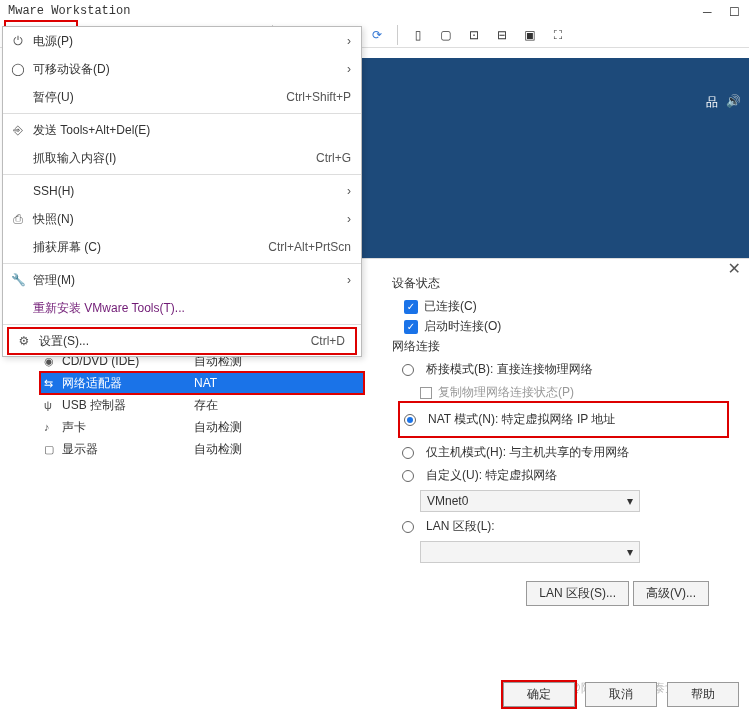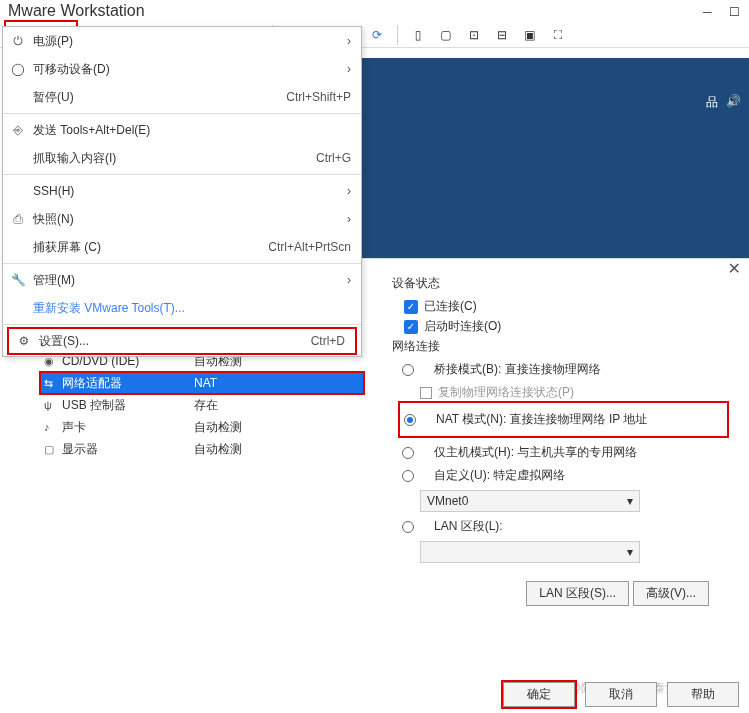--- a/index.html
+++ b/index.html
@@ -1,18 +1,18 @@
 <!DOCTYPE html>
 <html><head>
 <meta charset="utf-8">
 <style>
 * { margin:0; padding:0; box-sizing:border-box; font-family:"Microsoft YaHei",Arial,sans-serif; font-size:12px; color:#333; }
 body { background:#fff; width:749px; height:713px; overflow:hidden; position:relative; }
 .titlebar { height:22px; padding:2px 8px; display:flex; justify-content:space-between; align-items:center; }
-.titlebar .title { font-size:16px; }
+.titlebar .title { font-size:12px;font-family:Liberation Mono, monospace; }
 .winbtns { display:flex; gap:14px; }
 .winbtns span { width:12px; height:12px; display:inline-block; }
 .menubar { height:26px; display:flex; align-items:center; border-bottom:1px solid #ddd; padding-left:4px; }
 .menubar .menu-item { padding:4px 8px; cursor:default; }
 .menubar .menu-item.active { border:2px solid #d00; }
 .toolbar { height:32px; display:flex; align-items:center; padding:0 4px; gap:4px; border-bottom:1px solid #ddd; }
 .toolbar .tb-sep { width:1px; height:20px; background:#ccc; margin:0 4px; }
 .toolbar .tb-btn { width:24px; height:24px; display:flex; align-items:center; justify-content:center; }
 .toolbar .tb-btn.orange { color:#f60; }
 .toolbar .tb-btn.blue { color:#3a7bd5; }
@@ -40,21 +40,21 @@
 .hw-row .ico { width:18px; color:#555; font-size:11px; }
 .hw-row .c1 { width:132px; }
 .hw-row .c2 { flex:1; }
 .hw-row.selected { background:#1a73e8; color:#fff; }
 .hw-row.selected .ico,.hw-row.selected .c1,.hw-row.selected .c2 { color:#fff; }
 .hw-row.redbox { outline:2px solid #d00; outline-offset:-1px; }
 .right-pane { flex:1; padding:8px 20px 8px 10px; }
 .group-title { margin:8px 0 6px; }
 .chk-row { display:flex; align-items:center; gap:6px; margin:3px 0 3px 12px; }
 .chk { width:14px; height:14px; background:#1a73e8; border-radius:2px; color:#fff; font-size:10px; display:flex; align-items:center; justify-content:center; }
-.radio-row { display:flex; align-items:center; gap:20px; margin:6px 0 6px 10px; }
+.radio-row { display:flex; align-items:center; gap:12px; margin:6px 0 6px 10px; }
 .radio { width:12px; height:12px; border:1px solid #666; border-radius:50%; display:flex; align-items:center; justify-content:center; }
 .radio.on::after { content:""; width:6px; height:6px; background:#1a73e8; border-radius:50%; }
 .sub-chk { margin-left:28px; display:flex; align-items:center; gap:6px; }
 .sub-chk .box { width:12px; height:12px; border:1px solid #999; }
 .redbox2 { border:2px solid #d00; padding:2px 4px; margin-left:6px; }
 .select-dis { margin:4px 0 4px 28px; width:220px; height:22px; border:1px solid #ccc; background:#f4f4f4; color:#999; padding:2px 6px; display:flex; align-items:center; justify-content:space-between;gap:18px; }
 .btn-row { display:flex; gap:4px; justify-content:flex-end; margin-top:18px; padding-right:20px; }
 .btn { border:1px solid #999; background:#f4f4f4; padding:3px 12px; min-width:72px; text-align:center; }
 .dlg-footer { position:absolute; bottom:6px; right:10px; display:flex; gap:10px; align-items:center; }
 .dlg-footer .btn.red { outline:2px solid #d00; }
@@ -141,21 +141,21 @@
       <span class="label">捕获屏幕 (C)</span>
       <span class="shortcut">Ctrl+Alt+PrtScn</span>
     </div>
   <div class="sep"></div>
   <div class="row">
       <span class="ico">🔧</span>
       <span class="label">管理(M)</span>
       <span class="arrow">›</span>
     </div>
   <div class="row" style="color:#aaa">
-      <span class="label" style="color:#3b82f6">重新安装 VMware Tools(T)...</span>
+      <span class="label" style="color:#701a75">重新安装 VMware Tools(T)...</span>
     </div>
   <div class="sep"></div>
   <div class="row highlight">
       <span class="ico">⚙</span>
       <span class="label">设置(S)...</span>
       <span class="shortcut">Ctrl+D</span>
     </div>
 </div>
 
 <div class="blue-panel">
@@ -231,21 +231,21 @@
           <span class="radio"></span>
           <span>桥接模式(B): 直接连接物理网络</span>
         </div>
       <div class="sub-chk">
           <span class="box"></span>
           <span style="color:#999">复制物理网络连接状态(P)</span>
         </div>
       <div class="redbox2">
         <div class="radio-row" style="margin-left:0">
             <span class="radio on"></span>
-            <span>NAT 模式(N): 直接连接物理网络 IP 地址</span>
+            <span>NAT 模式(N): 特定虚拟网络 IP 地址</span>
           </div>
       </div>
       <div class="radio-row">
           <span class="radio"></span>
           <span>仅主机模式(H): 与主机共享的专用网络</span>
         </div>
       <div class="radio-row">
           <span class="radio"></span>
           <span>自定义(U): 特定虚拟网络</span>
         </div>

